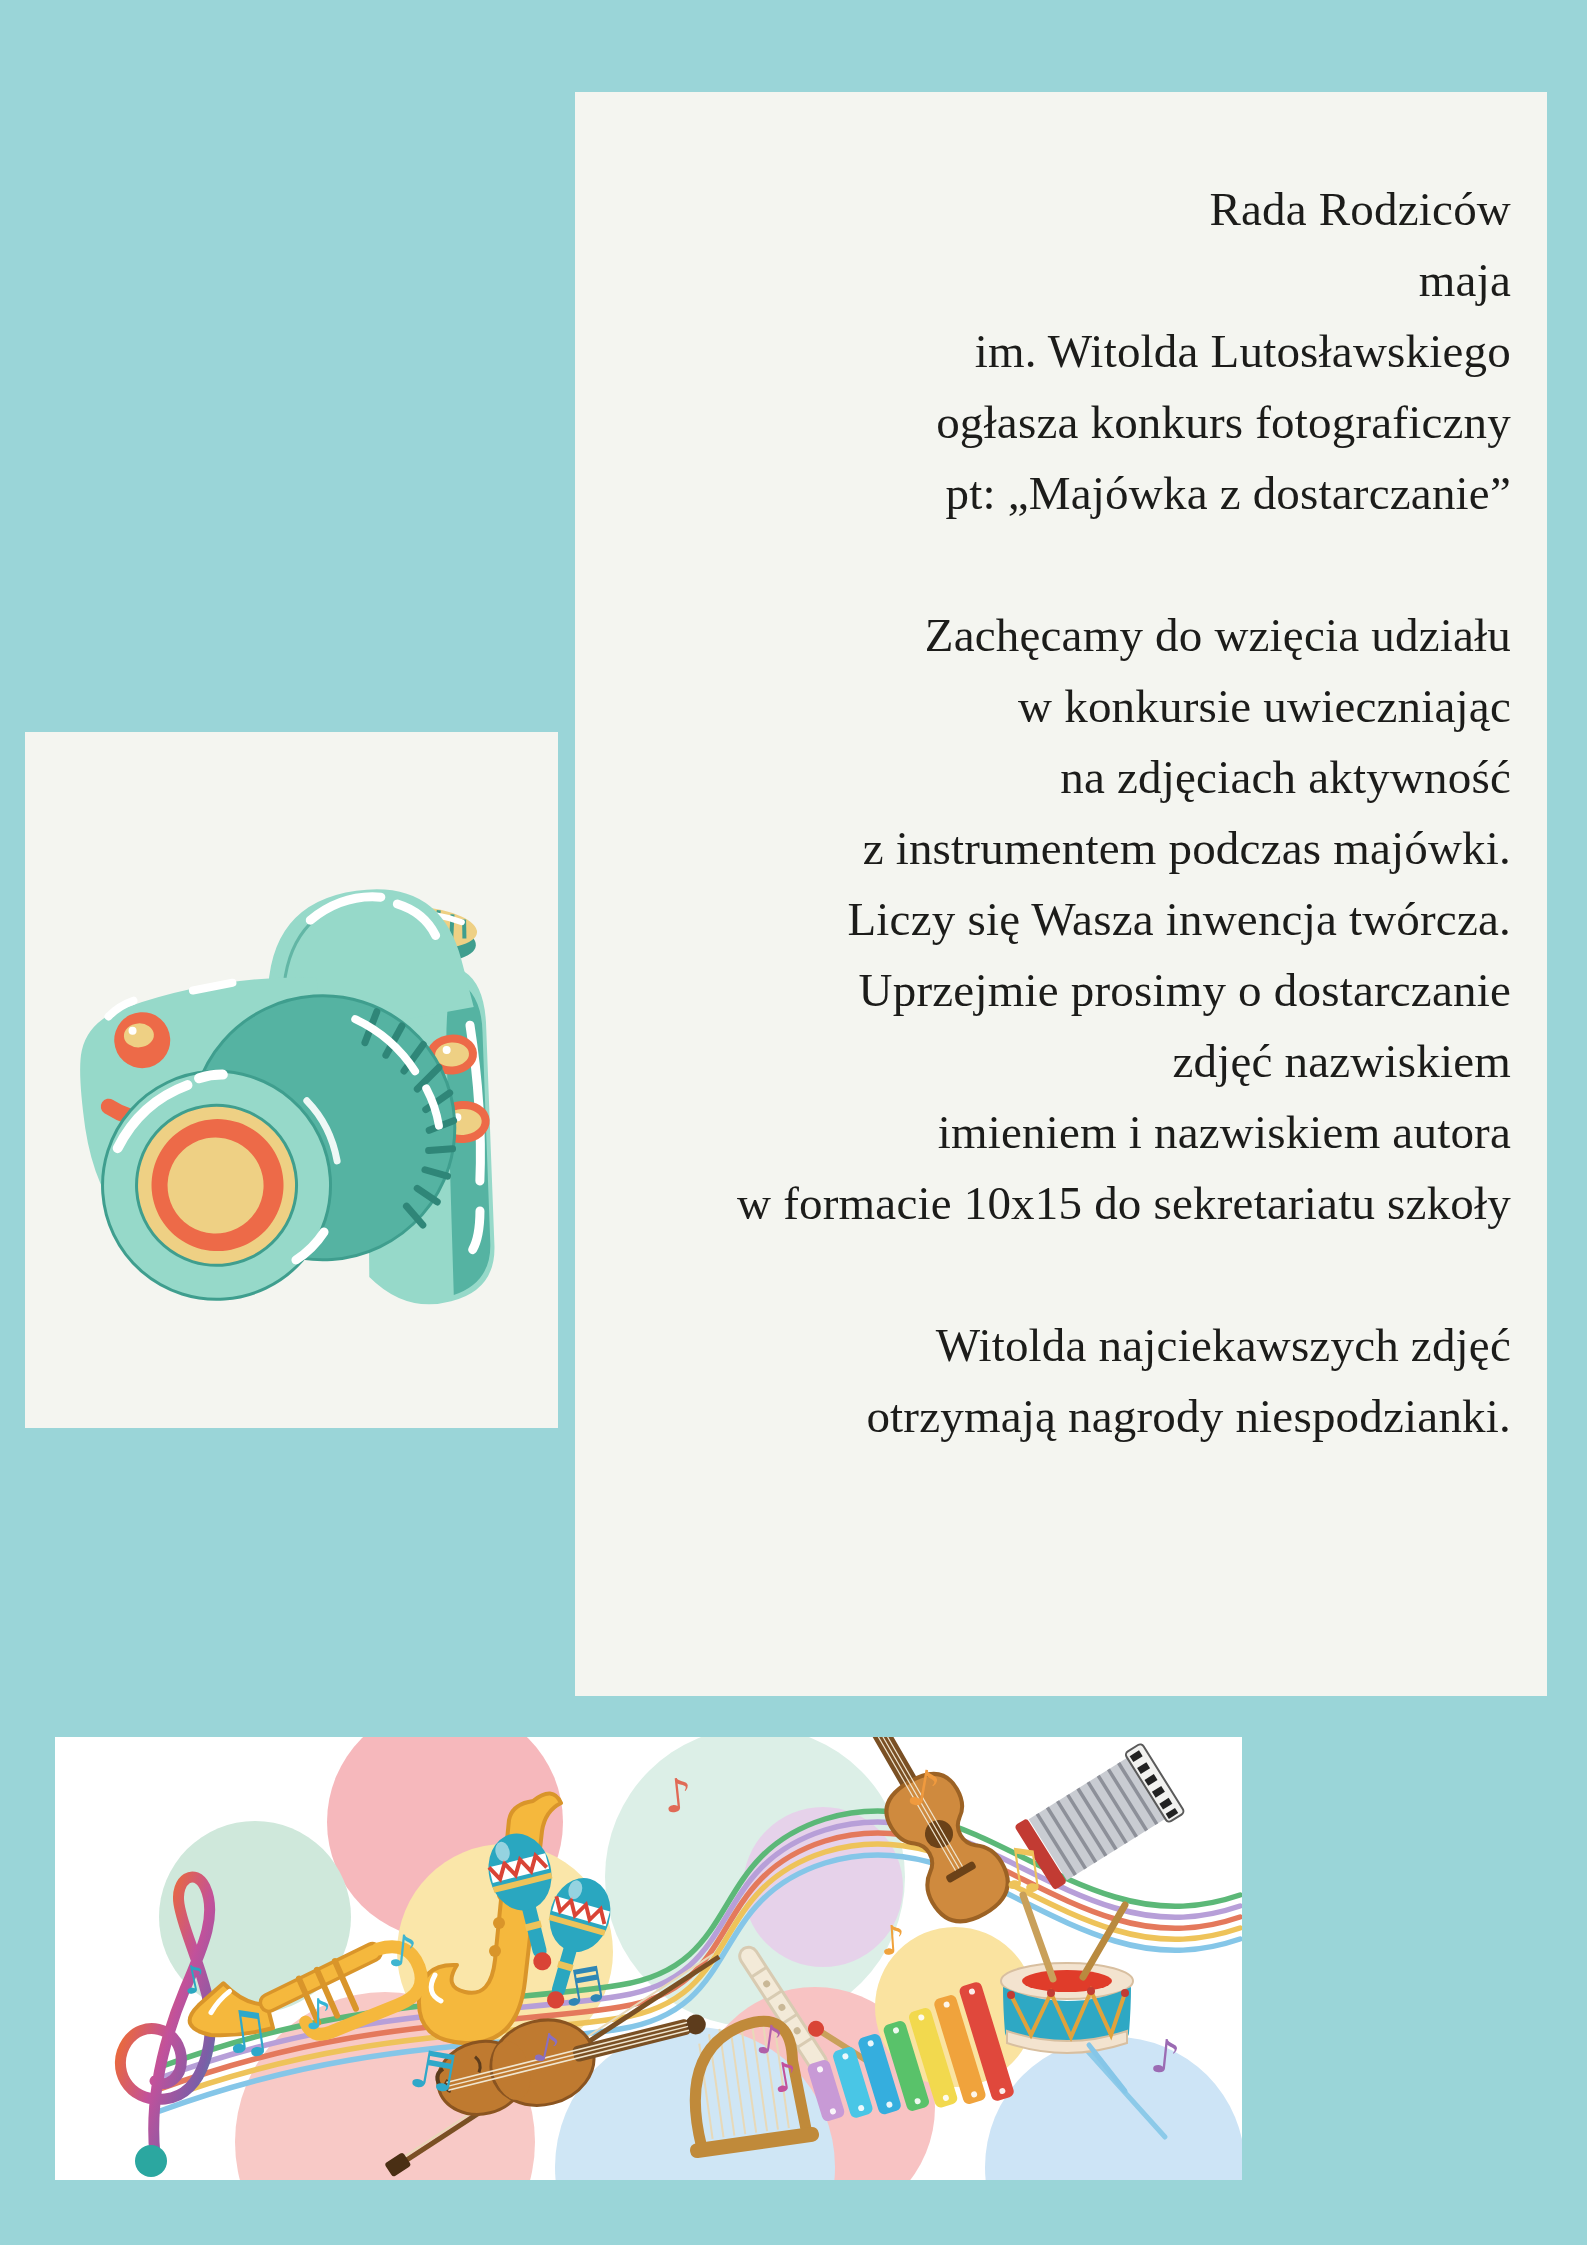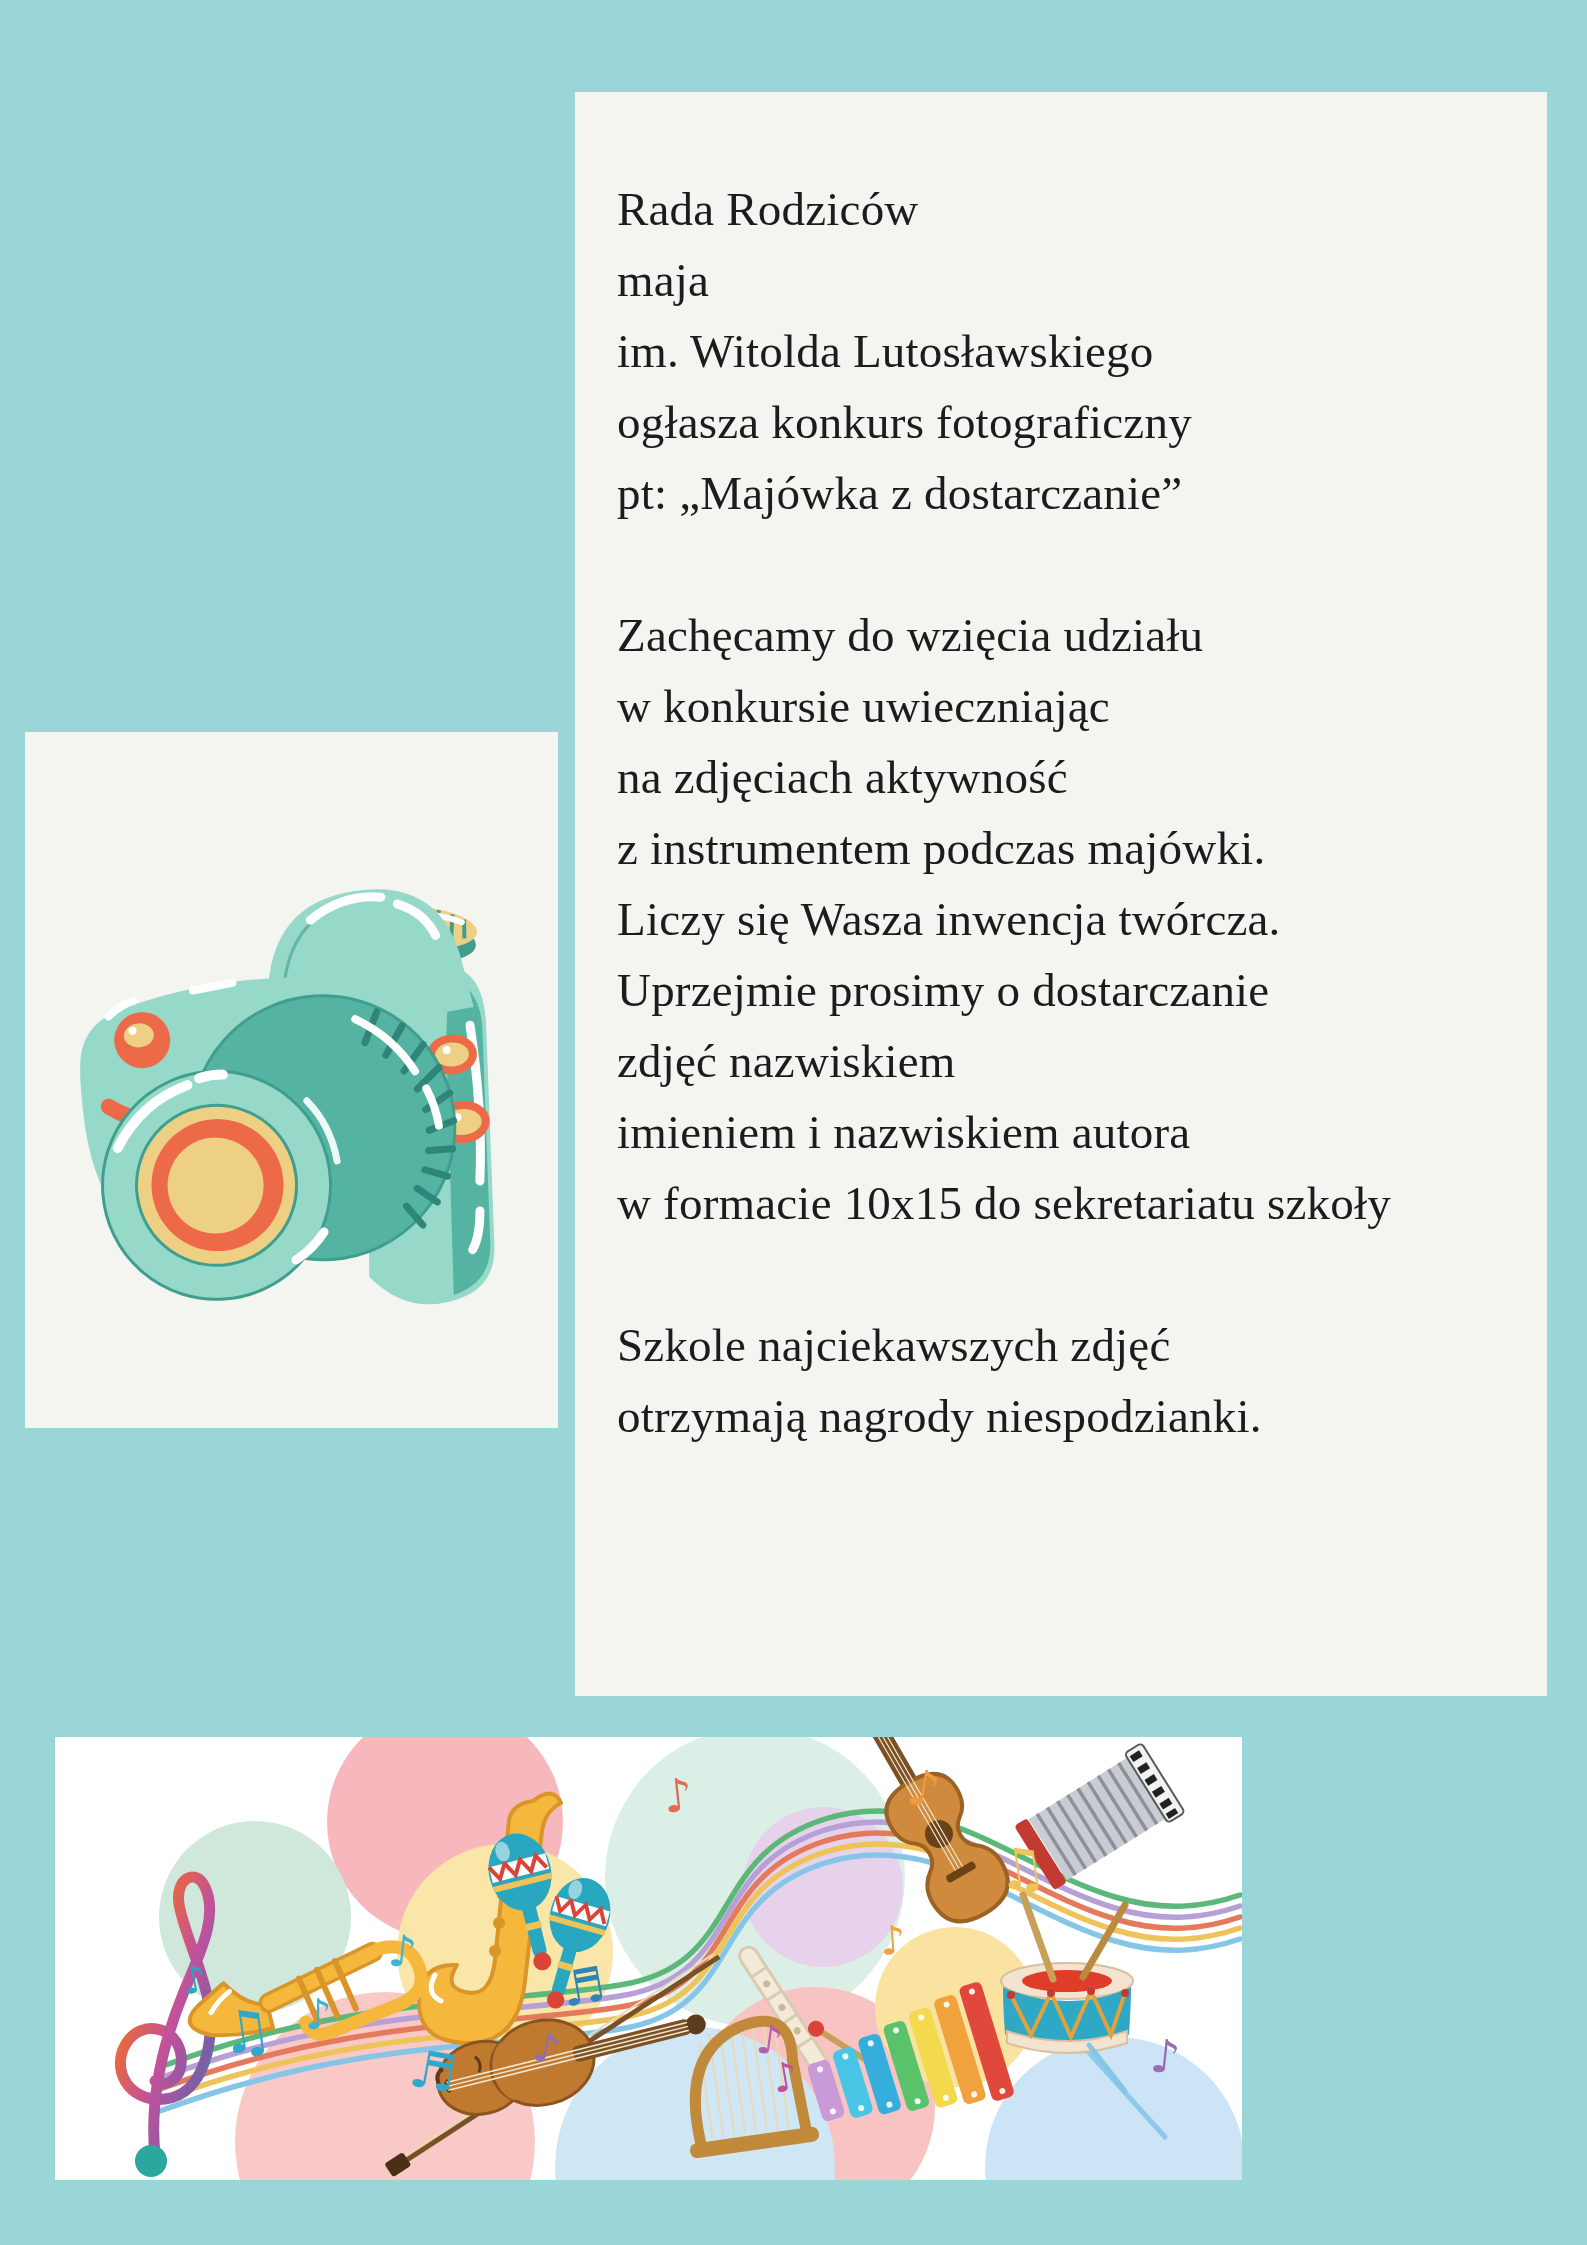--- a/index.html
+++ b/index.html
@@ -9,21 +9,21 @@
     font-family:"Liberation Serif", serif;
   }
   .panel{position:absolute;background:#f4f5f0;}
   #text-panel{
     left:575px;top:92px;width:972px;height:1604px;
     box-sizing:border-box;padding:82px 36px 0 42px;
     color:#1c1c1a;font-size:47px;line-height:71px;letter-spacing:.2px;
   }
   .para{margin:0;}
   .para + .para{margin-top:71px;}
-  .tline{white-space:nowrap;}
+  .tline{white-space:nowrap;text-align:right;}
   #camera-panel{left:25px;top:732px;width:533px;height:696px;}
   #camera-panel svg{display:block;width:100%;height:100%;}
   #banner{
     position:absolute;left:55px;top:1737px;width:1187px;height:443px;
     background:#ffffff;overflow:hidden;
   }
   #banner svg{display:block;width:100%;height:100%;}
 </style>
 </head>
 <body>
@@ -41,21 +41,21 @@
     <div class="tline">w konkursie uwieczniając</div>
     <div class="tline">na zdjęciach aktywność</div>
     <div class="tline">z instrumentem podczas majówki.</div>
     <div class="tline">Liczy się Wasza inwencja twórcza.</div>
     <div class="tline">Uprzejmie prosimy o dostarczanie</div>
     <div class="tline">zdjęć nazwiskiem</div>
     <div class="tline">imieniem i nazwiskiem autora</div>
     <div class="tline">w formacie 10x15 do sekretariatu szkoły</div>
   </div>
   <div class="para">
-    <div class="tline">Szkole najciekawszych zdjęć</div>
+    <div class="tline">Witolda najciekawszych zdjęć</div>
     <div class="tline">otrzymają nagrody niespodzianki.</div>
   </div>
 </section>
 
 <section class="panel" id="camera-panel">
   <svg viewBox="0 0 533 696" aria-label="camera illustration">
     <g transform="rotate(-4 266 400)">
 
       <g>
         <path d="M 352 248 q 72 -14 98 4 q 20 15 18 58 l -7 218 q -2 44 -47 52 q -46 9 -80 -30 Z" fill="#96d9c9"></path>

